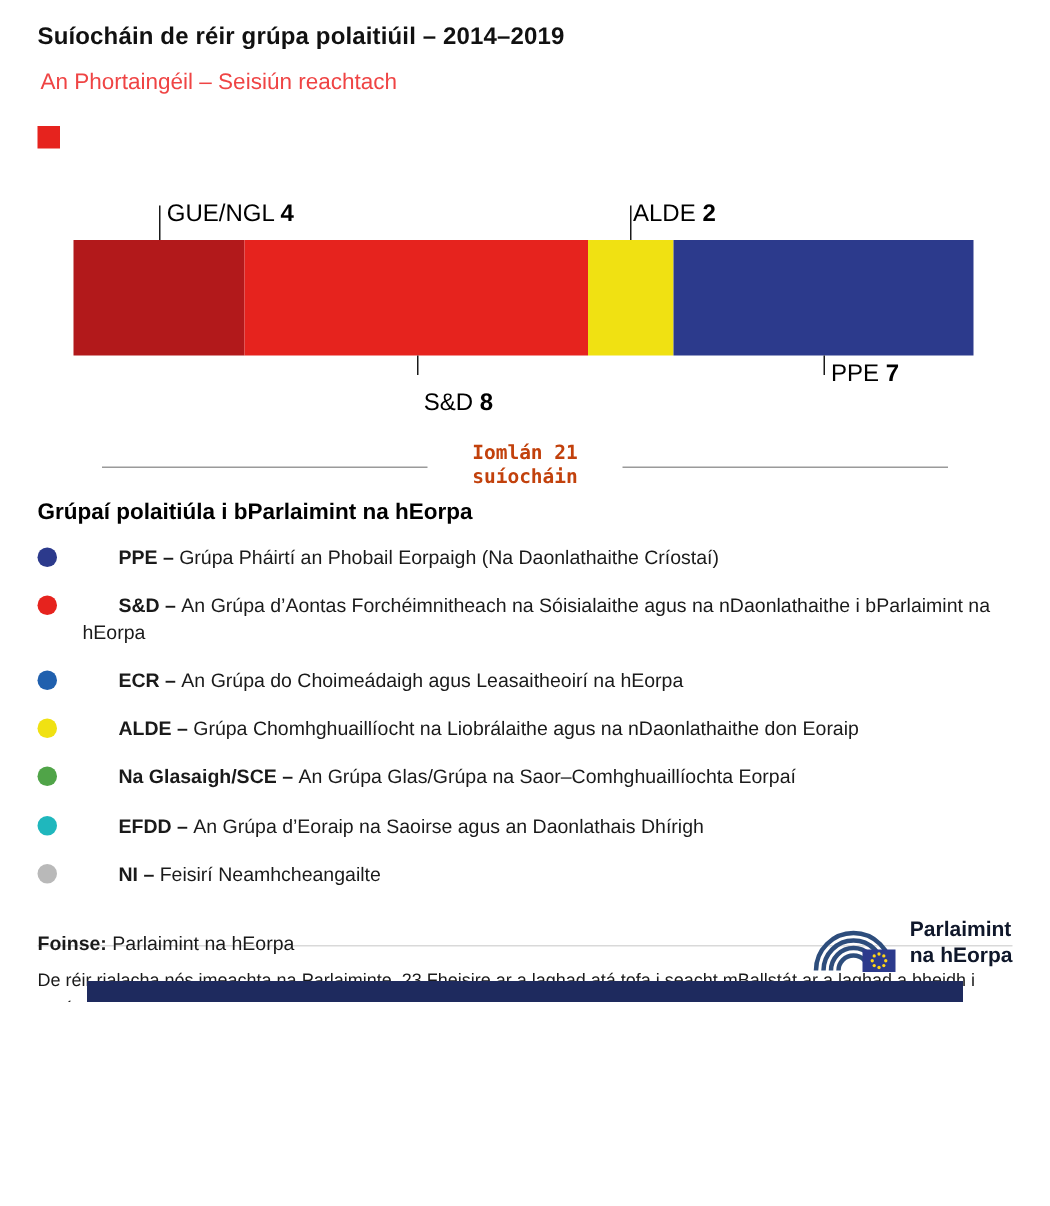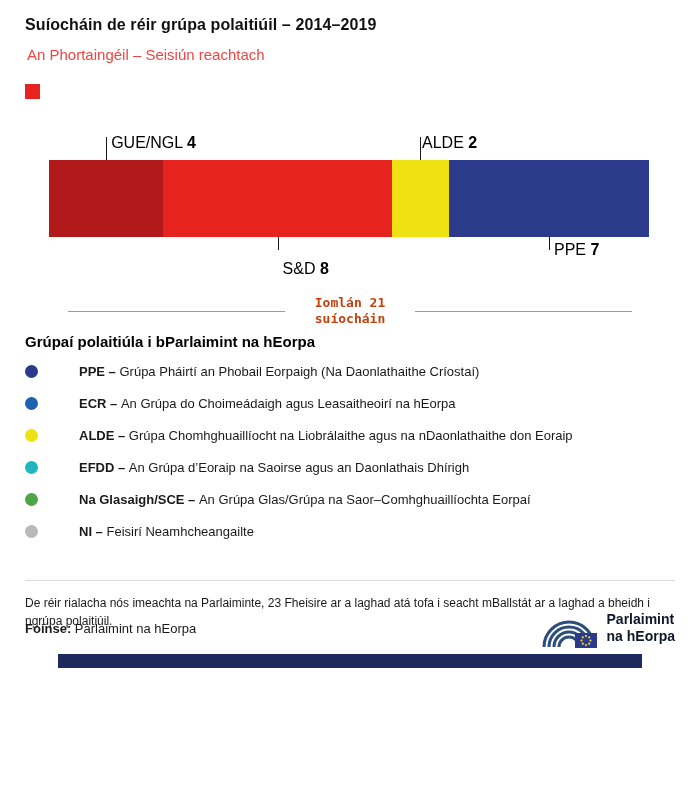--- a/index.html
+++ b/index.html
@@ -89,34 +89,38 @@
   </div>
 
   <div class="legend">
     <div class="legend-heading">Grúpaí polaitiúla i bParlaimint na hEorpa</div>
     <div id="legend-items">
         <div class="legend-row">
           <span class="dot" style="background: rgb(44, 58, 140);"></span>
           <span class="legend-text"><strong>PPE – </strong>Grúpa Pháirtí an Phobail Eorpaigh (Na Daonlathaithe Críostaí)</span>
         </div>
         <div class="legend-row">
+          <span class="dot" style="background: rgb(230, 35, 30);"></span>
+          <span class="legend-text"><strong>S&amp;D – </strong>An Grúpa d’Aontas Forchéimnitheach na Sóisialaithe agus na nDaonlathaithe i bParlaimint na hEorpa</span>
+        </div>
+        <div class="legend-row">
           <span class="dot" style="background: rgb(32, 96, 174);"></span>
           <span class="legend-text"><strong>ECR – </strong>An Grúpa do Choimeádaigh agus Leasaitheoirí na hEorpa</span>
         </div>
         <div class="legend-row">
           <span class="dot" style="background: rgb(240, 225, 18);"></span>
           <span class="legend-text"><strong>ALDE – </strong>Grúpa Chomhghuaillíocht na Liobrálaithe agus na nDaonlathaithe don Eoraip</span>
         </div>
         <div class="legend-row">
+          <span class="dot" style="background: rgb(80, 164, 72);"></span>
+          <span class="legend-text"><strong>Na Glasaigh/SCE – </strong>An Grúpa Glas/Grúpa na Saor–Comhghuaillíochta Eorpaí</span>
+        </div>
+        <div class="legend-row">
           <span class="dot" style="background: rgb(31, 183, 189);"></span>
           <span class="legend-text"><strong>EFDD – </strong>An Grúpa d’Eoraip na Saoirse agus an Daonlathais Dhírigh</span>
-        </div>
-        <div class="legend-row">
-          <span class="dot" style="background: rgb(80, 164, 72);"></span>
-          <span class="legend-text"><strong>Na Glasaigh/SCE – </strong>An Grúpa Glas/Grúpa na Saor–Comhghuaillíochta Eorpaí</span>
         </div>
         <div class="legend-row">
           <span class="dot" style="background: rgb(185, 185, 185);"></span>
           <span class="legend-text"><strong>NI – </strong>Feisirí Neamhcheangailte</span>
         </div>
       </div>
   </div>
 
   <div class="footnote-divider"></div>
   <div class="footnote">De réir rialacha nós imeachta na Parlaiminte, 23 Fheisire ar a laghad atá tofa i seacht mBallstát ar a laghad a bheidh i ngrúpa polaitiúil.</div>

